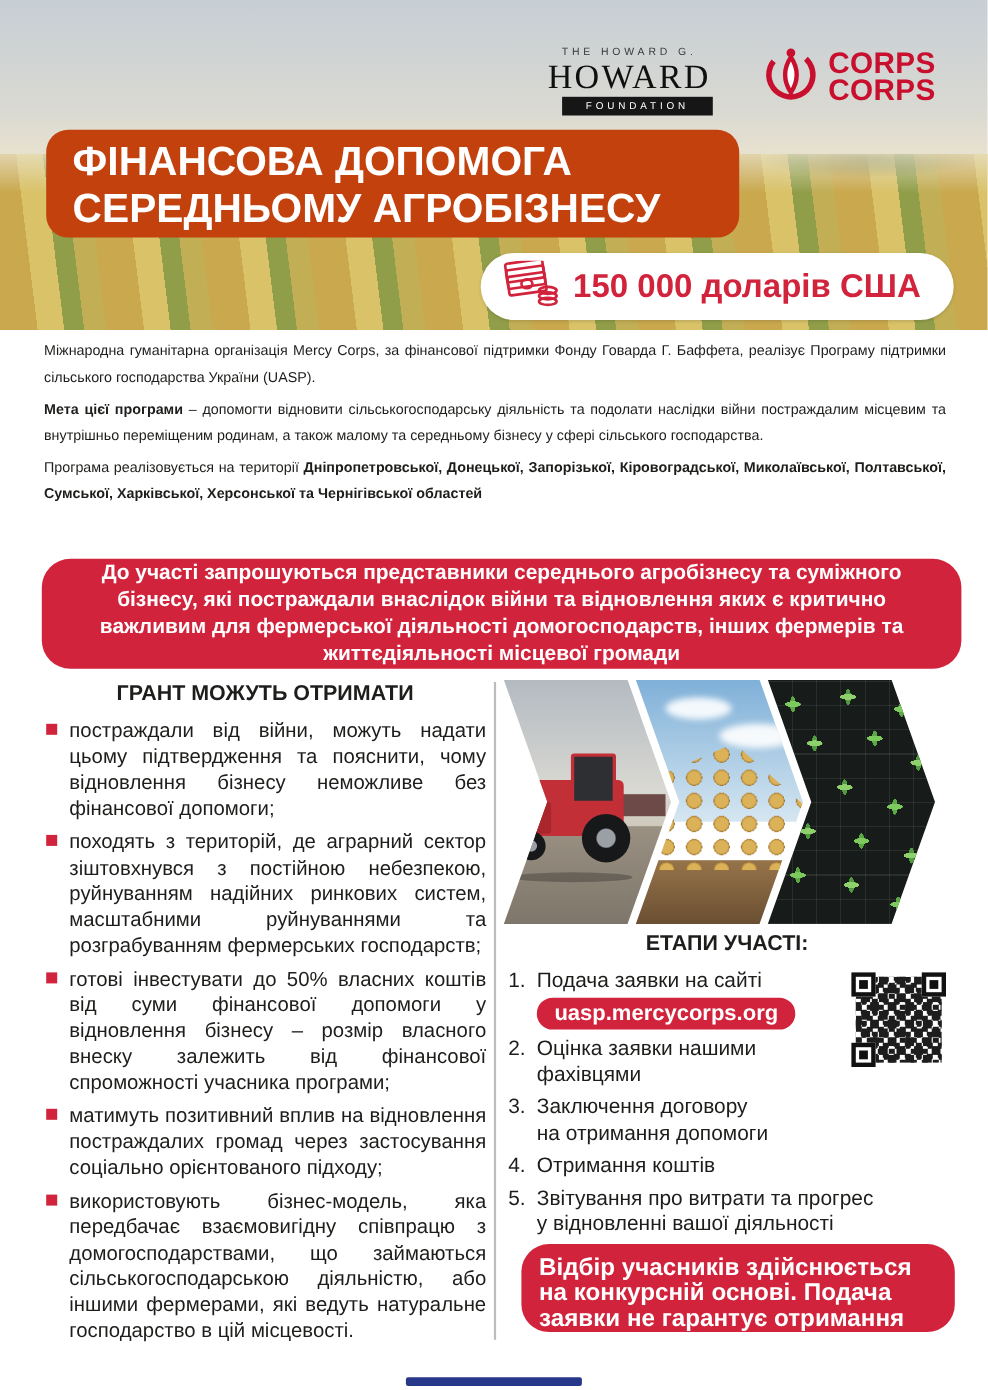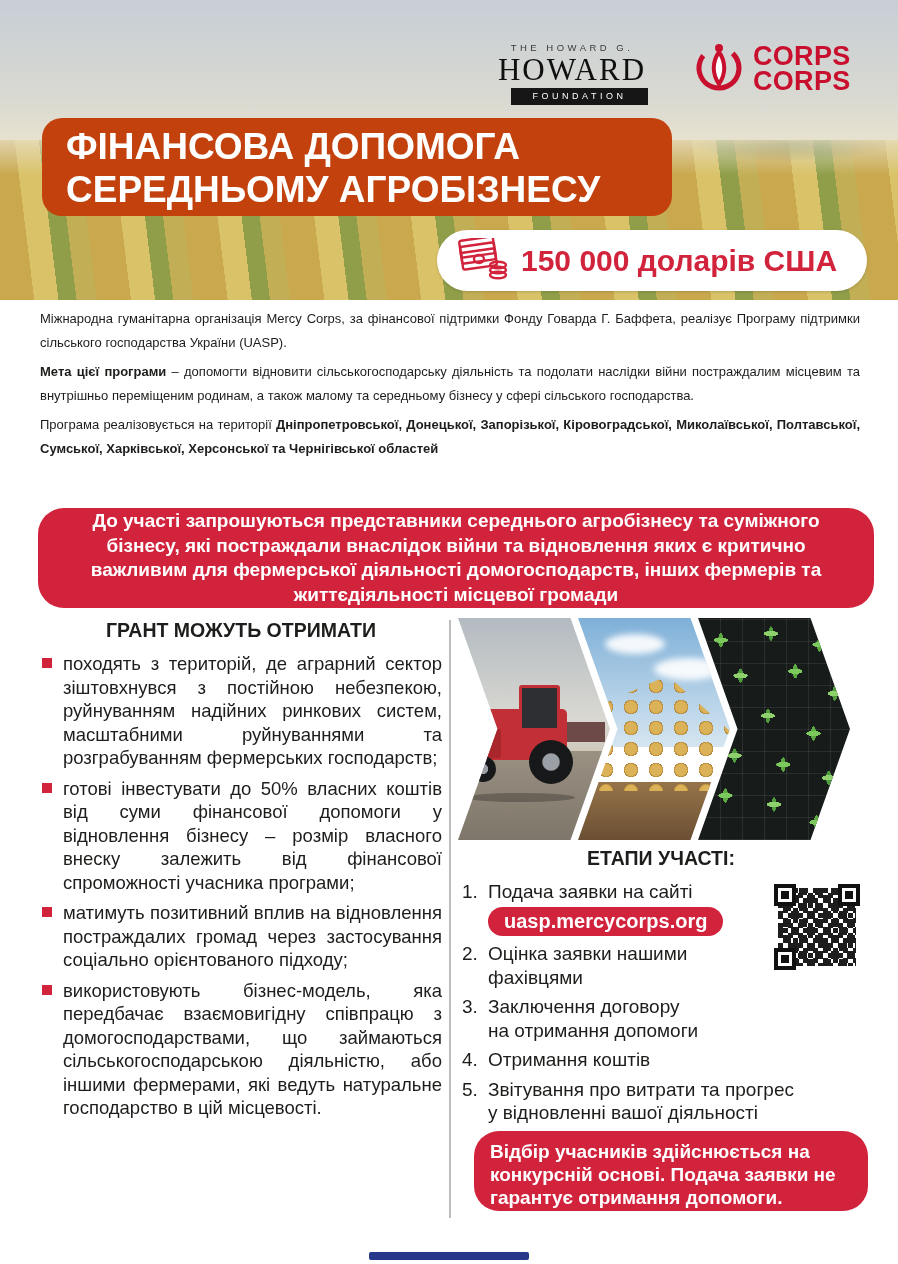--- a/index.html
+++ b/index.html
@@ -113,21 +113,21 @@
   .qr-noise{position:absolute;inset:4px;opacity:.95;
     background-image:repeating-conic-gradient(#111 0% 25%,transparent 0% 50%),
                      repeating-conic-gradient(#111 0% 25%,transparent 0% 50%);
     background-size:10px 10px,16px 16px;background-position:0 0,5px 7px;}
   .finder{position:absolute;width:22px;height:22px;border:4px solid #111;background:#fff;box-sizing:border-box;}
   .finder span{position:absolute;left:3px;top:3px;width:8px;height:8px;background:#111;}
   .f-tl{left:0;top:0;} .f-tr{right:0;top:0;} .f-bl{left:0;bottom:0;}
 
   
   .notice{position:absolute;left:474px;top:1131px;width:394px;height:80px;background:#d2233c;border-radius:25px;
-          color:#fff;font-weight:bold;font-size:19px;line-height:23px;padding:9px 16px;box-sizing:border-box;}
+          color:#fff;font-weight:bold;font-size:22px;line-height:23px;padding:9px 16px;box-sizing:border-box;}
   .footer-bar{position:absolute;left:369px;top:1252px;width:160px;height:8px;background:#27378a;border-radius:2px;}
 </style>
 </head>
 <body>
 
 <div class="page">
 
   <div class="hero">
     <div class="hero-sky"></div>
     <div class="hero-field"></div>
@@ -182,20 +182,21 @@
     <span>До участі запрошуються представники середнього агробізнесу та суміжного бізнесу, які постраждали внаслідок війни та відновлення яких є критично важливим для фермерської діяльності домогосподарств, інших фермерів та життєдіяльності місцевої громади</span>
   </div>
 
   <div class="divider"></div>
 
   <div class="left-col">
     <div class="grants-heading">
       <div>ГРАНТ МОЖУТЬ ОТРИМАТИ</div>
     </div>
     <ul class="bullets">
+      <li><span class="sq"></span><span>постраждали від війни, можуть надати цьому підтвердження та пояснити, чому відновлення бізнесу неможливе без фінансової допомоги;</span></li>
       <li><span class="sq"></span><span>походять з територій, де аграрний сектор зіштовхнувся з постійною небезпекою, руйнуванням надійних ринкових систем, масштабними руйнуваннями та розграбуванням фермерських господарств;</span></li>
       <li><span class="sq"></span><span>готові інвестувати до 50% власних коштів від суми фінансової допомоги у відновлення бізнесу – розмір власного внеску залежить від фінансової спроможності учасника програми;</span></li>
       <li><span class="sq"></span><span>матимуть позитивний вплив на відновлення постраждалих громад через застосування соціально орієнтованого підходу;</span></li>
       <li><span class="sq"></span><span>використовують бізнес-модель, яка передбачає взаємовигідну співпрацю з домогосподарствами, що займаються сільськогосподарською діяльністю, або іншими фермерами, які ведуть натуральне господарство в цій місцевості.</span></li>
     </ul>
   </div>
 
   <div class="photo-strip">
     <div class="chev chev1">
       <div class="p-abs p1-sky"></div>

